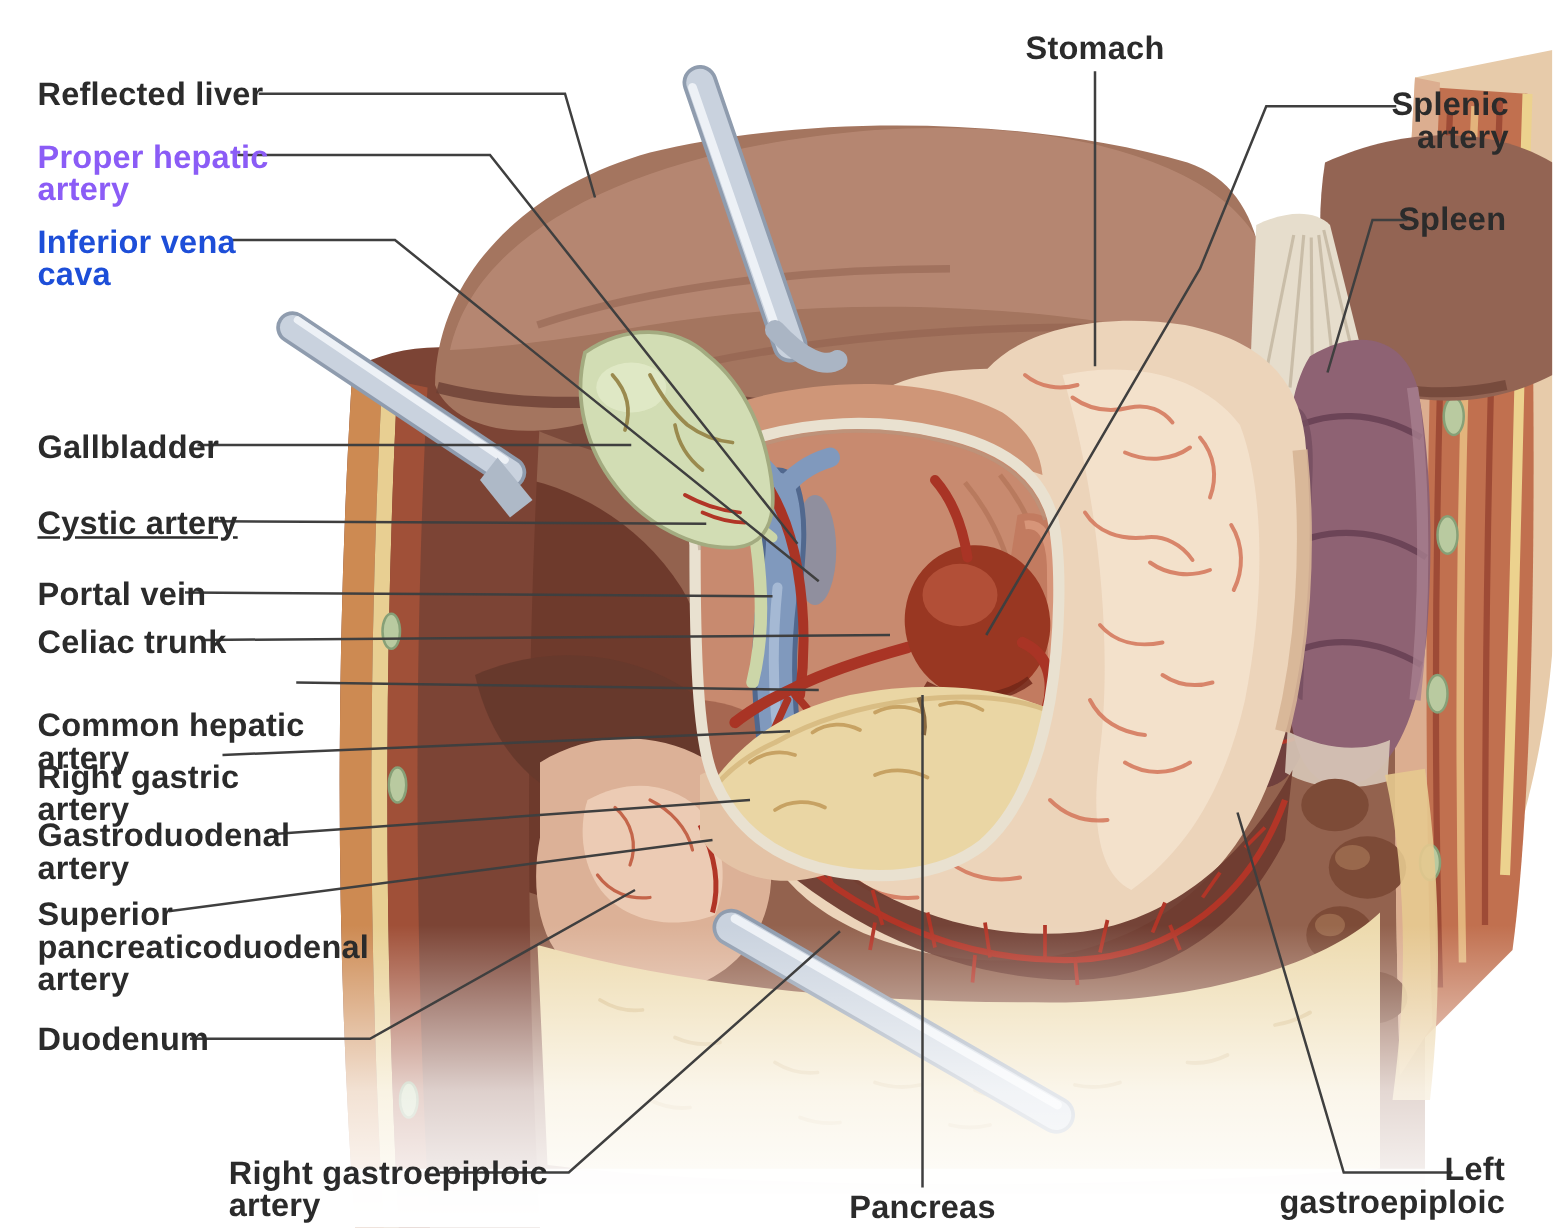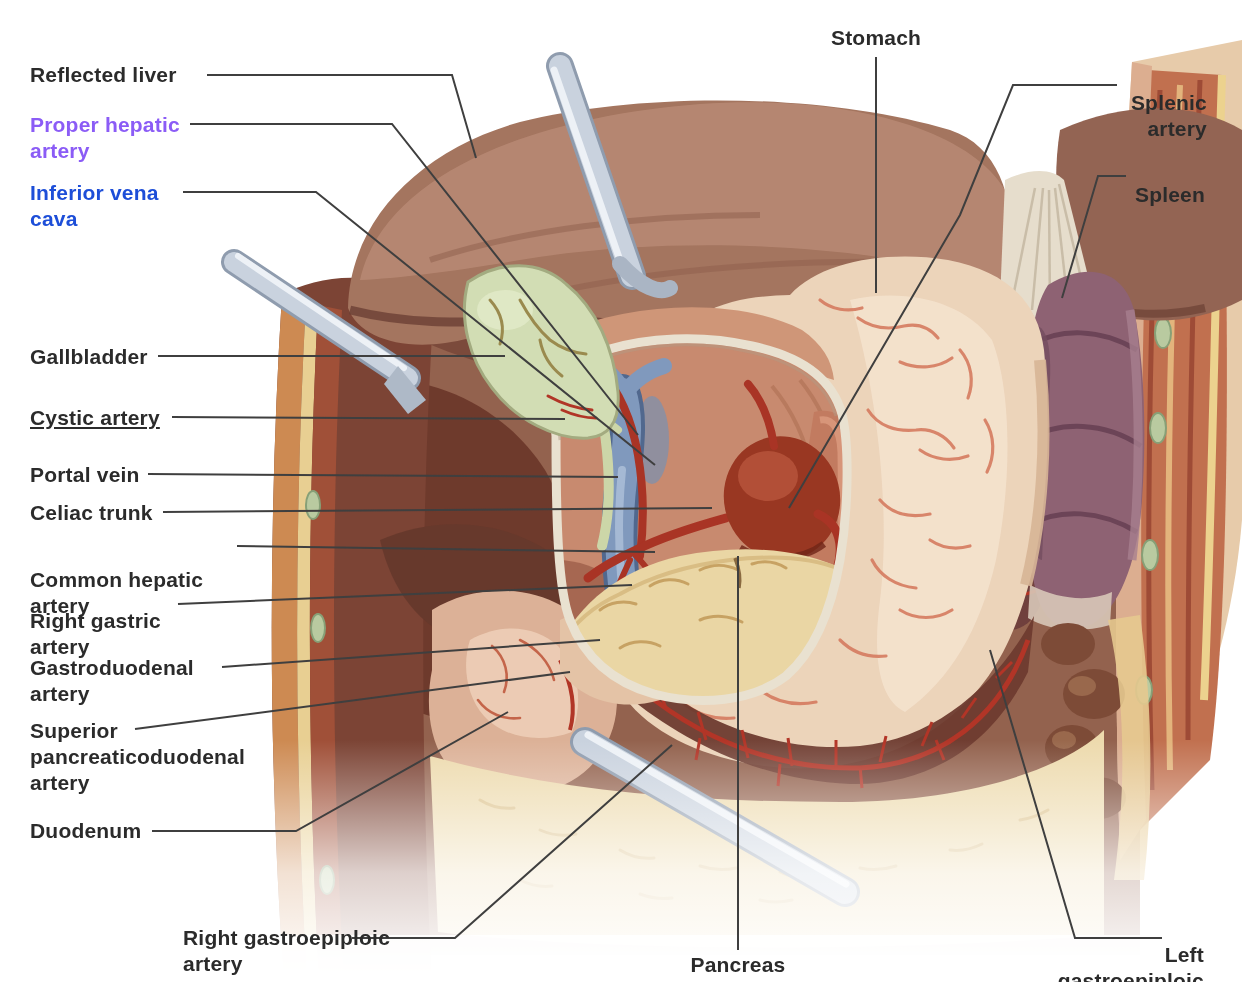--- a/index.html
+++ b/index.html
@@ -1,23 +1,23 @@
 <!DOCTYPE html>
 <html><head>
 <meta charset="utf-8">
 <style>
   html,body{margin:0;padding:0;background:#fff;}
   #stage{position:relative;width:1242px;height:982px;background:#ffffff;overflow:hidden;
          font-family:"Liberation Sans", sans-serif;}
   #art, #overlay{position:absolute;left:0;top:0;width:1242px;height:982px;}
   #overlay{pointer-events:none;}
-  .anat-label{position:absolute;font-weight:700;font-size:21px;line-height:26px;
+  .anat-label{position:absolute;font-weight:700;font-size:26px;line-height:26px;
               color:#2b2b2b;white-space:pre-line;letter-spacing:0.2px;}
   .anat-label.align-left{text-align:left;}
-  .anat-label.align-right{text-align:right;margin-top:20px;}
+  .anat-label.align-right{text-align:right;}
   .anat-label.align-center{text-align:center;transform:translateX(-50%);}
 </style>
 </head>
 <body>
 
 <div id="stage">
 
   <svg id="art" viewBox="0 0 1242 982">
     <defs>
       <linearGradient id="fadeG" x1="0" y1="0" x2="0" y2="1">

